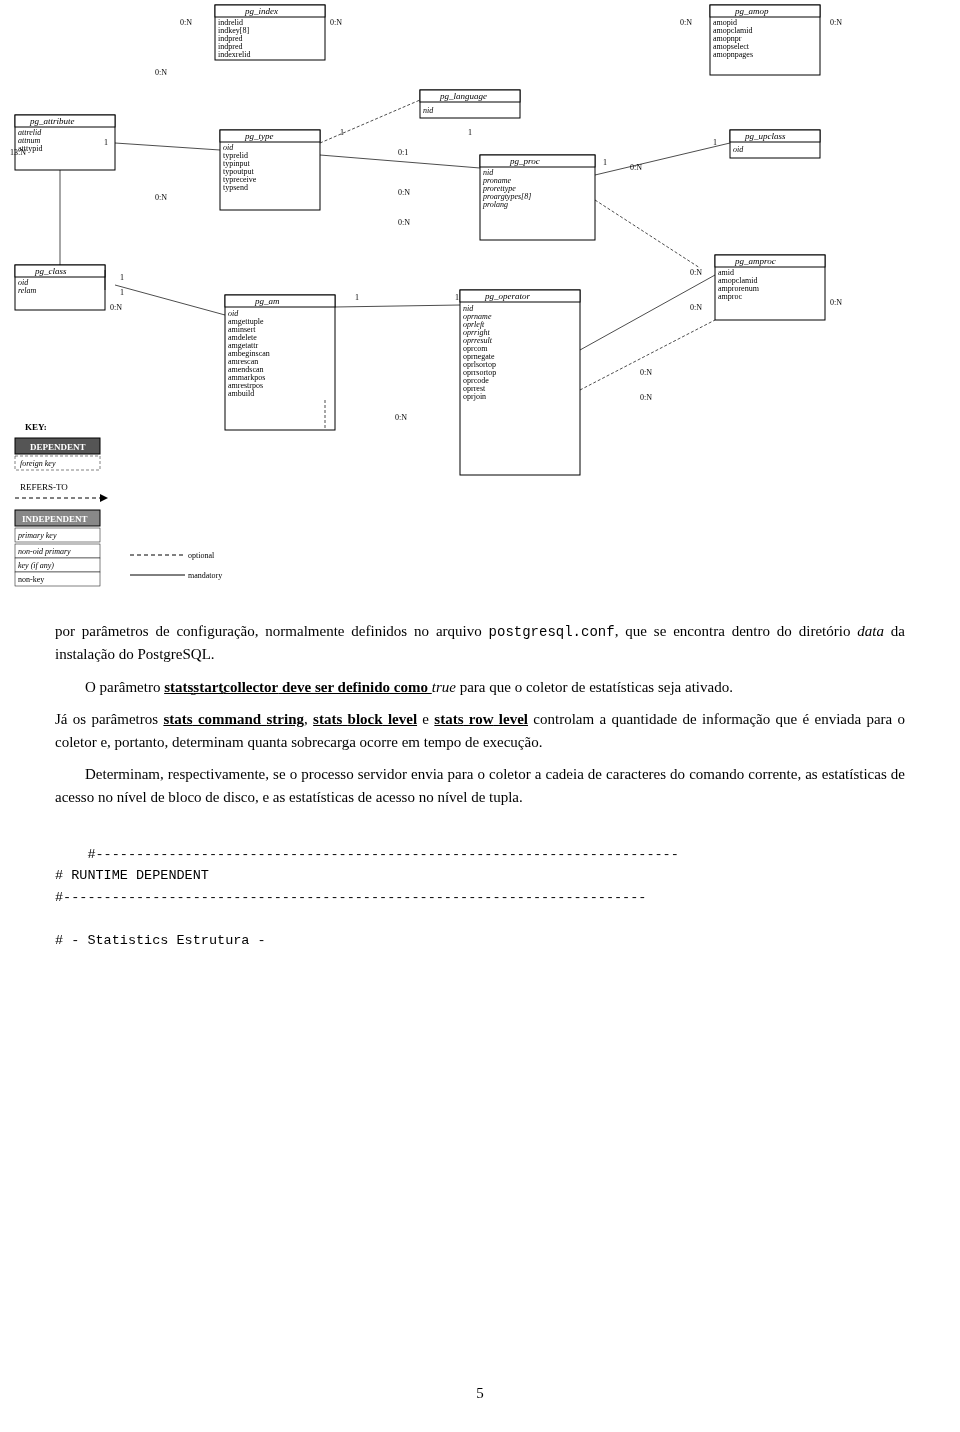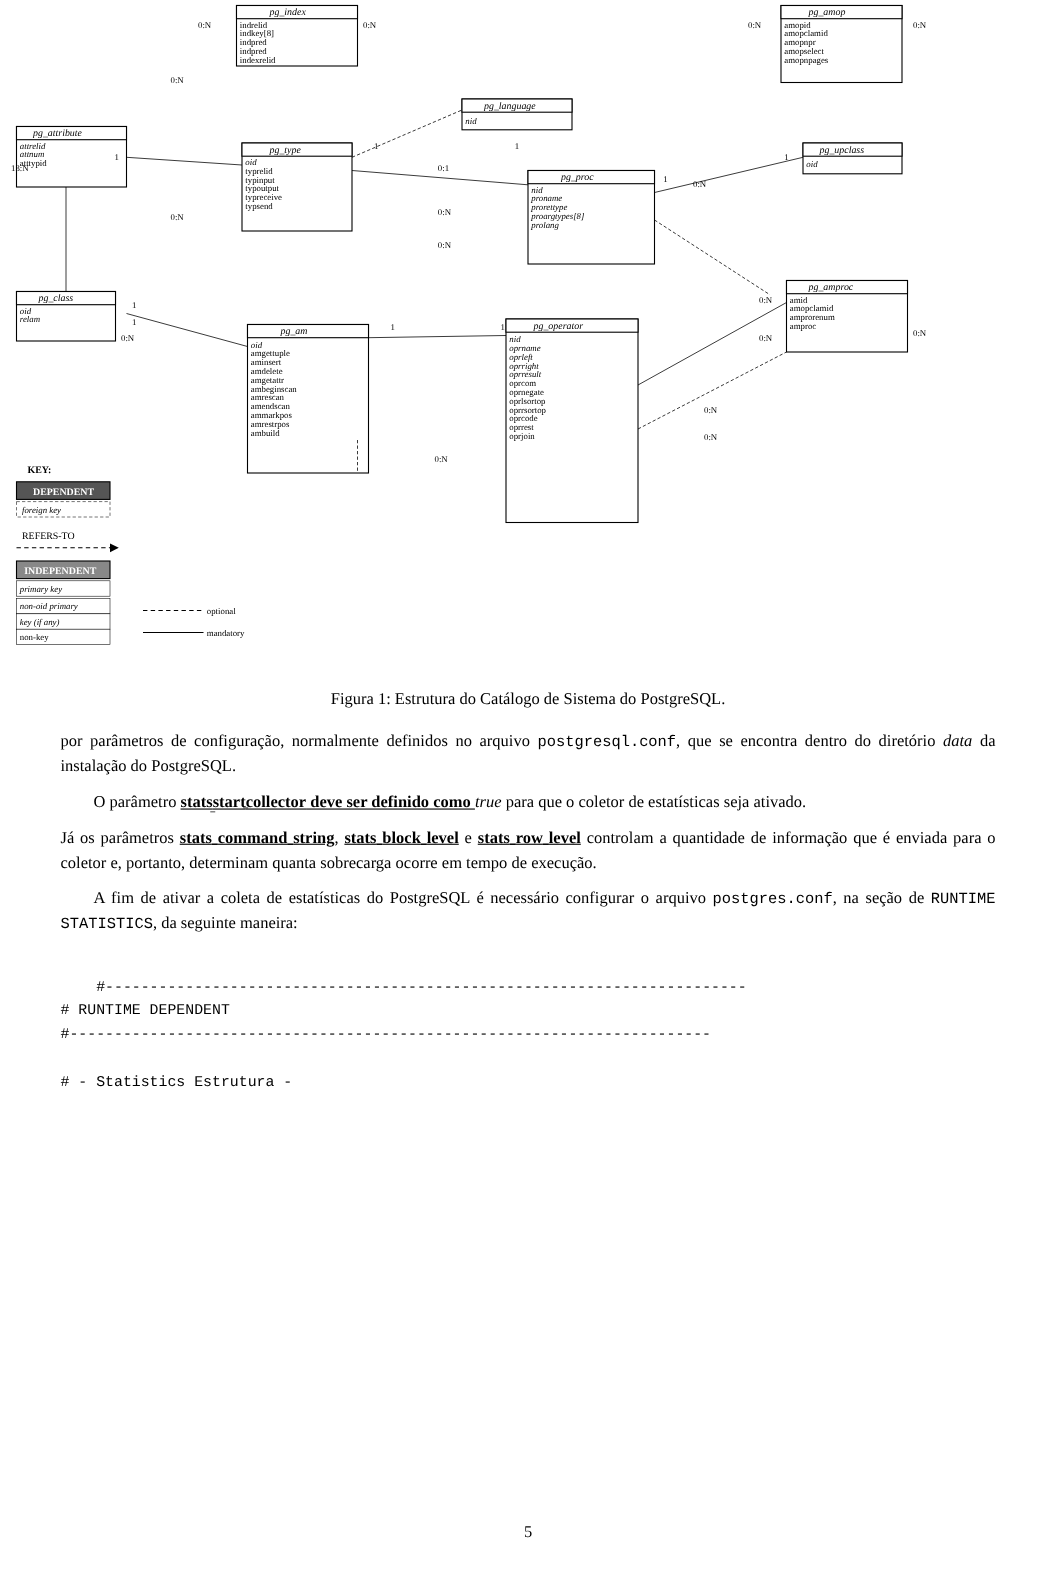--- a/index.html
+++ b/index.html
@@ -258,42 +258,39 @@
       <line x1="320" y1="155" x2="480" y2="168" stroke="black" stroke-width="0.7"></line>
       <line x1="595" y1="175" x2="730" y2="143" stroke="black" stroke-width="0.7"></line>
       <line x1="595" y1="200" x2="700" y2="268" stroke="black" stroke-width="0.7" stroke-dasharray="3,2"></line>
       <line x1="335" y1="307" x2="460" y2="305" stroke="black" stroke-width="0.7"></line>
       <line x1="580" y1="350" x2="715" y2="275" stroke="black" stroke-width="0.7"></line>
       <line x1="580" y1="390" x2="715" y2="320" stroke="black" stroke-width="0.7" stroke-dasharray="3,2"></line>
       <line x1="325" y1="400" x2="325" y2="430" stroke="black" stroke-width="0.7" stroke-dasharray="3,2"></line>
     </svg>
   </div>
 
-  <div class="figure-caption">
-    <span>Figura 1: Estrutura do Catálogo de Sistema do PostgreSQL.</span>
-  </div>
 
   <div class="text-content">
 
     <p>
       por parâmetros de configuração, normalmente definidos no arquivo <span class="mono">postgresql.conf</span>, que se encontra dentro do diretório <span class="italic">data</span> da instalação do PostgreSQL.
     </p>
 
     <p class="indent">
       O parâmetro <span style="font-family:'Times New Roman',serif;font-size:15px;font-weight:bold;text-decoration:underline;">stats<span style="font-size:9px;vertical-align:bottom;">̲</span>start<span style="font-size:9px;">̲</span>collector</span><span style="font-weight:bold;text-decoration:underline;"> deve ser definido como </span><span class="italic">true</span> para que o coletor de estatísticas seja ativado.
     </p>
 
     <p>
       Já os parâmetros <span style="font-weight:bold;text-decoration:underline;">stats<span style="text-decoration:underline;"> </span>command<span style="text-decoration:underline;"> </span>string</span>, <span style="font-weight:bold;text-decoration:underline;">stats<span style="text-decoration:underline;"> </span>block<span style="text-decoration:underline;"> </span>level</span> e <span style="font-weight:bold;text-decoration:underline;">stats<span style="text-decoration:underline;"> </span>row<span style="text-decoration:underline;"> </span>level</span> controlam a quantidade de informação que é enviada para o coletor e, portanto, determinam quanta sobrecarga ocorre em tempo de execução.
     </p>
 
-
     <p class="indent">
-      A fim de ativar a coleta de estatísticas do PostgreSQL é necessário configurar o arquivo <span class="mono">postgres.conf</span>, na seção de <span class="mono">RUNTIME STATISTICS</span>, da seguinte maneira:
+      Determinam, respectivamente, se o processo servidor envia para o coletor a cadeia de caracteres do comando corrente, as estatísticas de acesso no nível de bloco de disco, e as estatísticas de acesso no nível de tupla.
     </p>
+
 
   </div>
 
   <div class="code-block">
     <span>#------------------------------------------------------------------------</span>
 <span># RUNTIME DEPENDENT</span>
 <span>#------------------------------------------------------------------------</span>
 
 <span># - Statistics Estrutura -</span>
   </div>

